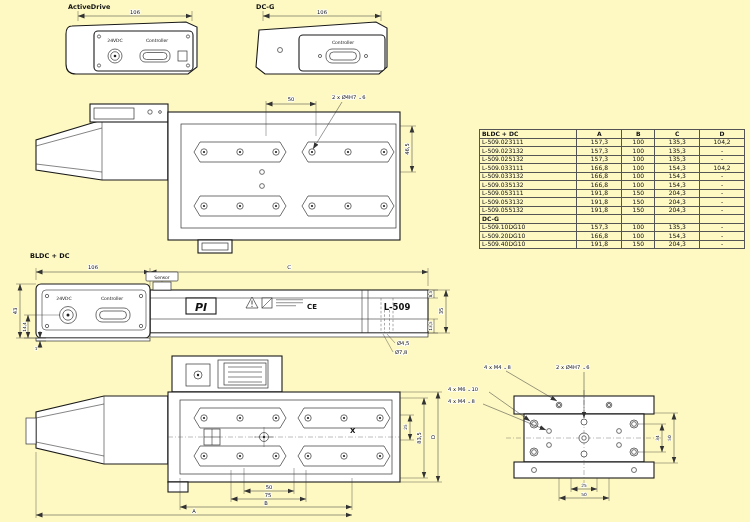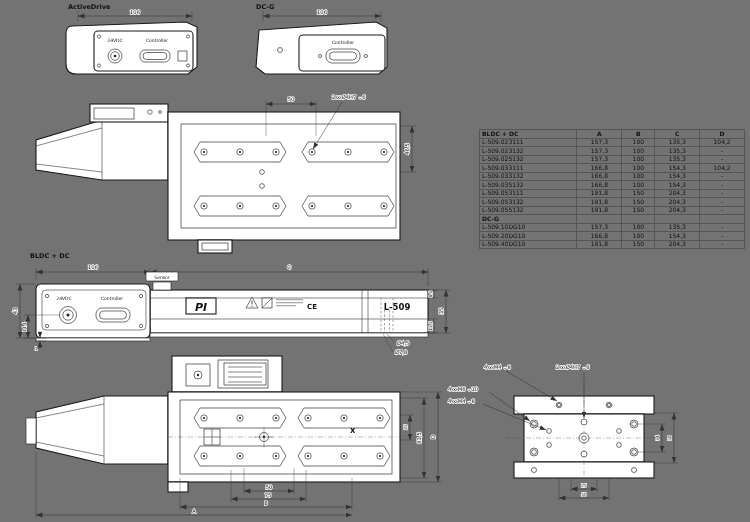--- a/index.html
+++ b/index.html
@@ -1,16 +1,16 @@
 <!DOCTYPE html>
 <html><head>
 <meta charset="utf-8">
 <style>
   html,body{margin:0;padding:0;background:#fff;}
-  .canvas{position:relative;width:750px;height:522px;background:#737373;overflow:hidden;
+  .canvas{position:relative;width:750px;height:522px;background:#fef9c3;overflow:hidden;
           font-family:"DejaVu Sans",sans-serif;}
   svg{position:absolute;inset:0;}
   svg text{font-family:"DejaVu Sans",sans-serif;fill:#111;}
   .tt{font-size:6.5px;font-weight:600;}
   .t45{font-size:4.5px;}
   .dimt{font-size:5.2px;paint-order:stroke;stroke:#fff;stroke-width:1.6px;}
   .dimts{font-size:4.3px;paint-order:stroke;stroke:#fff;stroke-width:1.4px;}
   .big{font-size:8.5px;font-weight:600;}
   .ce{font-size:7px;font-weight:600;}
   .pi{font-size:11px;font-weight:700;font-style:italic;}

